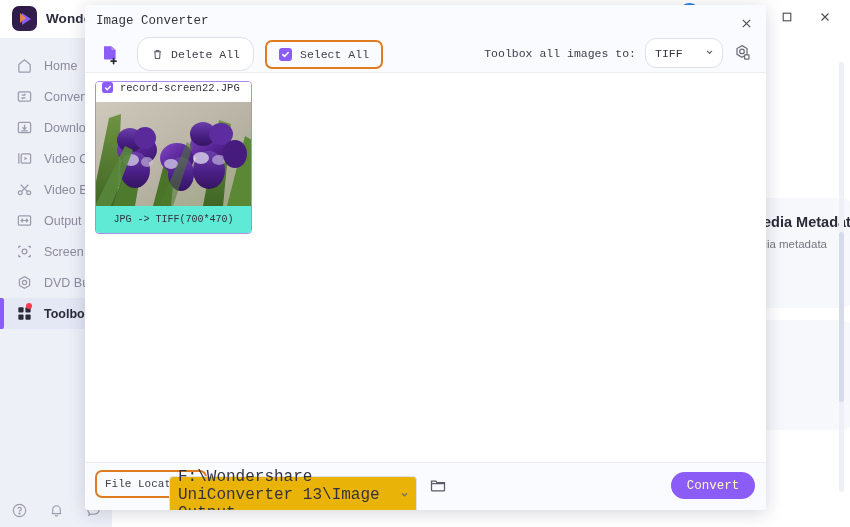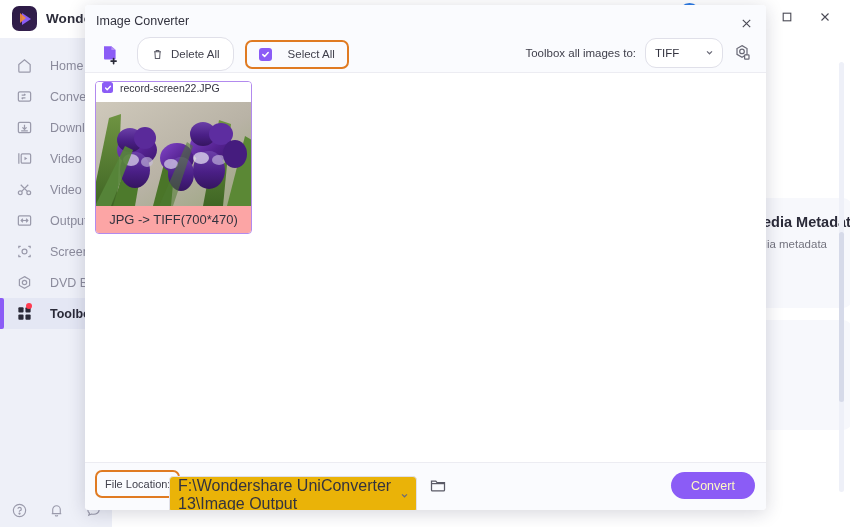--- a/index.html
+++ b/index.html
@@ -80,21 +80,21 @@
     background: #eef0f8;
   }
   .nav {
     position: absolute; top: 12px; left: 0; width: 112px;
   }
   .nav-item {
     position: relative;
     height: 31px;
     display: flex; align-items: center;
     padding-left: 16px;
-    gap: 17px;
+    gap: 11px;
     color: #8b8b9c;
     font-size: 12.5px;
   }
   .nav-item .ico {
     width: 17px; height: 17px;
     flex: 0 0 17px;
     display: flex; align-items: center; justify-content: center;
     color: #9a9aab;
   }
   .nav-item.active {
@@ -154,20 +154,21 @@
   }
 
   
   .dialog {
     position: absolute; left: 85px; top: 5px;
     width: 681px; height: 505px;
     background: #ffffff;
     border-radius: 4px;
     box-shadow: 0 3px 18px rgba(30,30,60,.18);
     overflow: hidden;
+    font-family: Liberation Mono, monospace;
   }
   .dlg-head {
     position: absolute; top: 0; left: 0; width: 681px; height: 68px;
     background: #fafbfe;
     border-bottom: 1px solid #ececf2;
   }
   .dlg-title {
     position: absolute; left: 11px; top: 9px;
     font-size: 12.5px; color: #33333f;
   }
@@ -203,21 +204,21 @@
     border-radius: 7px;
     display: flex; align-items: center;
   }
   .chk {
     width: 13px; height: 13px; border-radius: 3px;
     background: #8b5cf6;
     display: flex; align-items: center; justify-content: center;
     flex: 0 0 13px;
   }
   .chk svg { display: block; }
-  .selectall-label { font-size: 11.5px; color: #40404c; margin-left: 16px; white-space: nowrap; }
+  .selectall-label { font-size: 11.5px; color: #40404c; margin-left: 8px; white-space: nowrap; }
 
   .convert-to {
     position: absolute; right: 14px; top: 33px;
     display: flex; align-items: center; gap: 9px;
   }
   .ct-label { font-size: 11.5px; color: #40404c; white-space: nowrap; }
   .ct-select {
     width: 78px; height: 30px;
     border: 1px solid #e0e0e9; border-radius: 11px;
     background: #fff;
@@ -266,22 +267,22 @@
     white-space: nowrap; overflow: hidden; text-overflow: ellipsis;
   }
   .thumb-img {
     width: 100%; height: 104px;
     position: relative; overflow: hidden;
     background: #6b8a4a;
   }
   .thumb-foot {
     height: 27px;
     display: flex; align-items: center; justify-content: center;
-    font-size: 13px; color: #33333f;
-    background: #fca5a5;
+    font-size: 10px; color: #33333f;
+    background: #5eead4;
   }
 
   
   .dlg-foot {
     position: absolute; bottom: 0; left: 0;
     width: 681px; height: 48px;
     background: #fafbfe;
     border-top: 1px solid #ececf2;
   }
   .filoc-wrap {

